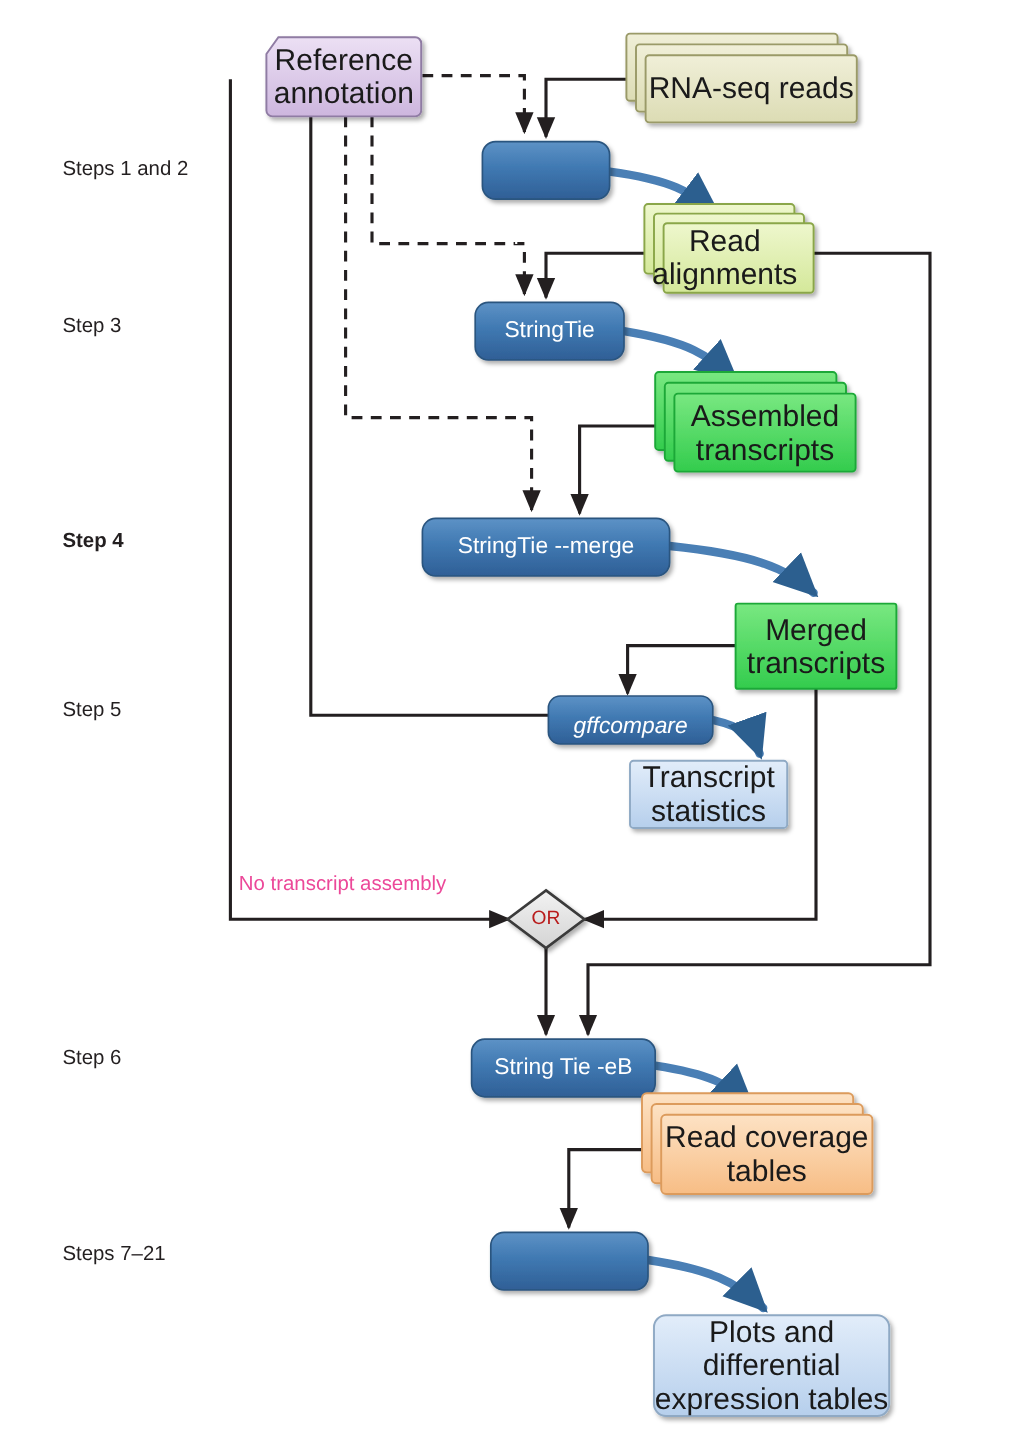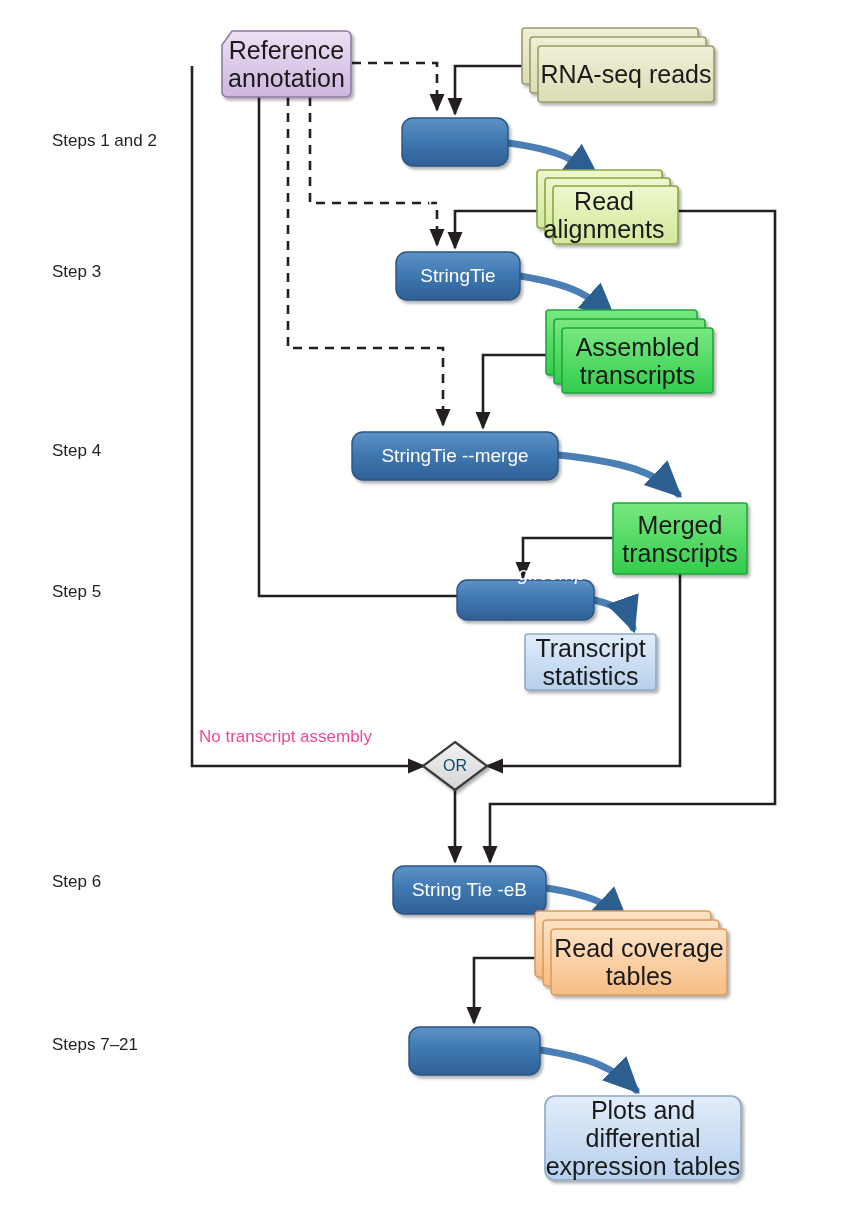--- a/index.html
+++ b/index.html
@@ -6,21 +6,21 @@
   body{width:862px;height:1212px;position:relative;overflow:hidden;
        font-family:"Liberation Sans","DejaVu Sans",sans-serif;}
   #stage{position:absolute;left:0;top:0;width:862px;height:1212px;}
   svg{position:absolute;left:0;top:0;width:862px;height:1212px;overflow:visible;}
   .steplab{position:absolute;font-size:17px;color:#231f20;white-space:nowrap;}
   .edgelab{position:absolute;font-size:17px;color:#ec4899;white-space:nowrap;}
   .nodetext{position:absolute;display:flex;align-items:center;justify-content:center;
             text-align:center;line-height:1.12;pointer-events:none;}
   .t-blue{color:#ffffff;font-size:19px;}
   .t-dark{color:#1a1a1a;font-size:25px;}
-  .t-or{color:#0c4a6e;font-size:16px;}
+  .t-or{color:#b91c1c;font-size:16px;}
   .ital{font-style:italic;}
 </style>
 </head>
 <body>
 
 <div id="stage">
 
   <svg viewBox="0 0 862 1212">
     <defs>
       <marker id="ah" viewBox="0 0 10 10" refX="9" refY="5" markerWidth="7" markerHeight="7" orient="auto-start-reverse">
@@ -181,21 +181,21 @@
       <rect x="409" y="1027" width="131" height="48" rx="11" fill="url(#gBlue)" stroke="#2b557f" stroke-width="1.4"></rect>
     </g>
 
     <g filter="url(#sh)">
       <rect x="545" y="1096" width="196" height="84" rx="10" fill="url(#gLBlue)" stroke="#8fa9c4" stroke-width="1.6"></rect>
     </g>
   </svg>
 
   <div class="steplab" style="left:52px;top:131px;">Steps 1 and 2</div>
   <div class="steplab" style="left:52px;top:262px;">Step 3</div>
-  <div class="steplab" style="left:52px;top:441px;">Step 4</div>
+  <div class="steplab" style="left:52px;top:441px;font-weight:bold;">Step 4</div>
   <div class="steplab" style="left:52px;top:582px;">Step 5</div>
   <div class="steplab" style="left:52px;top:872px;">Step 6</div>
   <div class="steplab" style="left:52px;top:1035px;">Steps 7–21</div>
 
   <div class="edgelab" style="left:199px;top:727px;">No transcript assembly</div>
 
   <div class="nodetext t-dark" style="left:222px;top:31px;width:129px;height:66px;">
       <span>Reference<br>annotation</span>
     </div>
 
@@ -220,21 +220,21 @@
     </div>
 
   <div class="nodetext t-blue" style="left:352px;top:432px;width:206px;height:48px;justify-content:center;">
       <span>StringTie --merge</span>
     </div>
 
   <div class="nodetext t-dark" style="left:613px;top:503px;width:134px;height:71px;">
       <span>Merged<br>transcripts</span>
     </div>
 
-  <div class="nodetext t-blue ital" style="left:457px;top:548px;width:137px;height:52px;padding-left:40px;">
+  <div class="nodetext t-blue ital" style="left:457px;top:580px;width:137px;height:52px;">
       <span>gffcompare</span>
     </div>
 
   <div class="nodetext t-dark" style="left:525px;top:634px;width:131px;height:56px;">
       <span>Transcript<br>statistics</span>
     </div>
 
   <div class="nodetext t-or" style="left:423px;top:742px;width:64px;height:48px;">
       <span>OR</span>
     </div>

